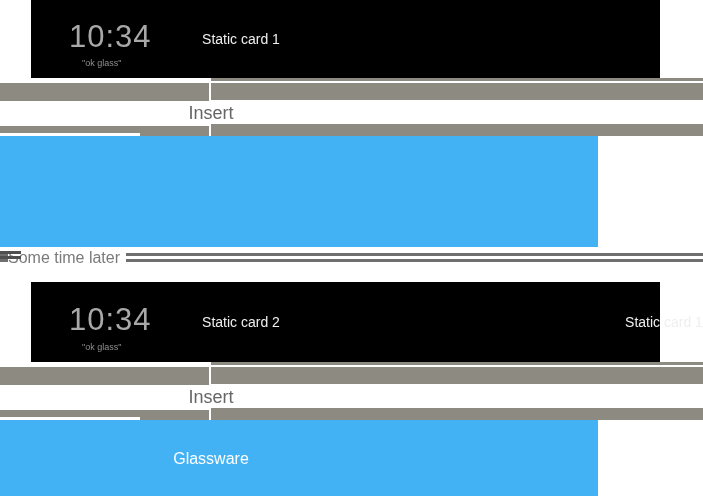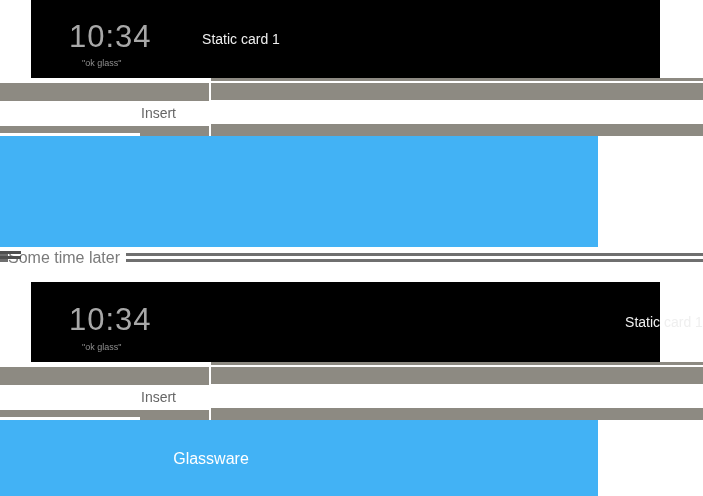--- a/index.html
+++ b/index.html
@@ -22,22 +22,22 @@
 
   
   .band{left:0;width:703px;height:58px;background:#ffffff;}
   .band .bar{position:absolute;background:var(--bar-gray);}
   .bar-l1{left:0;width:209px;top:5px;height:18px;}
   .bar-l2{left:0;width:209px;top:48px;height:7px;}
   .bar-r1{left:211px;width:492px;top:0;height:3px;}
   .bar-r2{left:211px;width:492px;top:5px;height:17px;}
   .bar-r3{left:211px;width:492px;top:46px;height:12px;}
   .bar-m1{left:140px;width:69px;top:48px;height:10px;}
-  .insert-label{position:absolute;left:141px;width:140px;top:27px;text-align:left;
-    font-size:14px;line-height:16px;color:var(--insert-text);}
+  .insert-label{position:absolute;left:141px;width:140px;top:27px;text-align:center;
+    font-size:18px;line-height:16px;color:var(--insert-text);}
 
   
   .card-blue{left:0;width:598px;background:var(--card-blue);}
   .glassware-label{position:absolute;left:0;width:422px;text-align:center;
     font-size:16px;line-height:18px;color:var(--glassware-text);}
 
   
   .divider{left:0;top:247px;width:703px;height:35px;background:#ffffff;}
   .divider .rule{position:absolute;left:0;width:703px;height:3px;background:var(--line-gray);}
   .rule-1{top:6px;} .rule-2{top:11.5px;}
@@ -75,20 +75,21 @@
     <div class="rule rule-1"></div>
     <div class="rule rule-2"></div>
     <div class="later-label">Some time later</div>
     <div class="mark mark-1"></div>
     <div class="mark mark-2"></div>
   </div>
 
   <div class="abs card-black" style="top:282px;height:80px;">
     <div class="abs time" style="top:21px;">10:34</div>
     <div class="abs okglass" style="top:60px;">"ok glass"</div>
+    <div class="abs card-title" style="top:32px;">Static card 2</div>
     <div class="abs card-title-right" style="top:32px;">Static card 1</div>
   </div>
 
   <div class="abs band" style="top:362px;">
     <div class="bar bar-l1"></div>
     <div class="bar bar-l2"></div>
     <div class="bar bar-r1"></div>
     <div class="bar bar-r2"></div>
     <div class="bar bar-r3"></div>
     <div class="bar bar-m1"></div>

